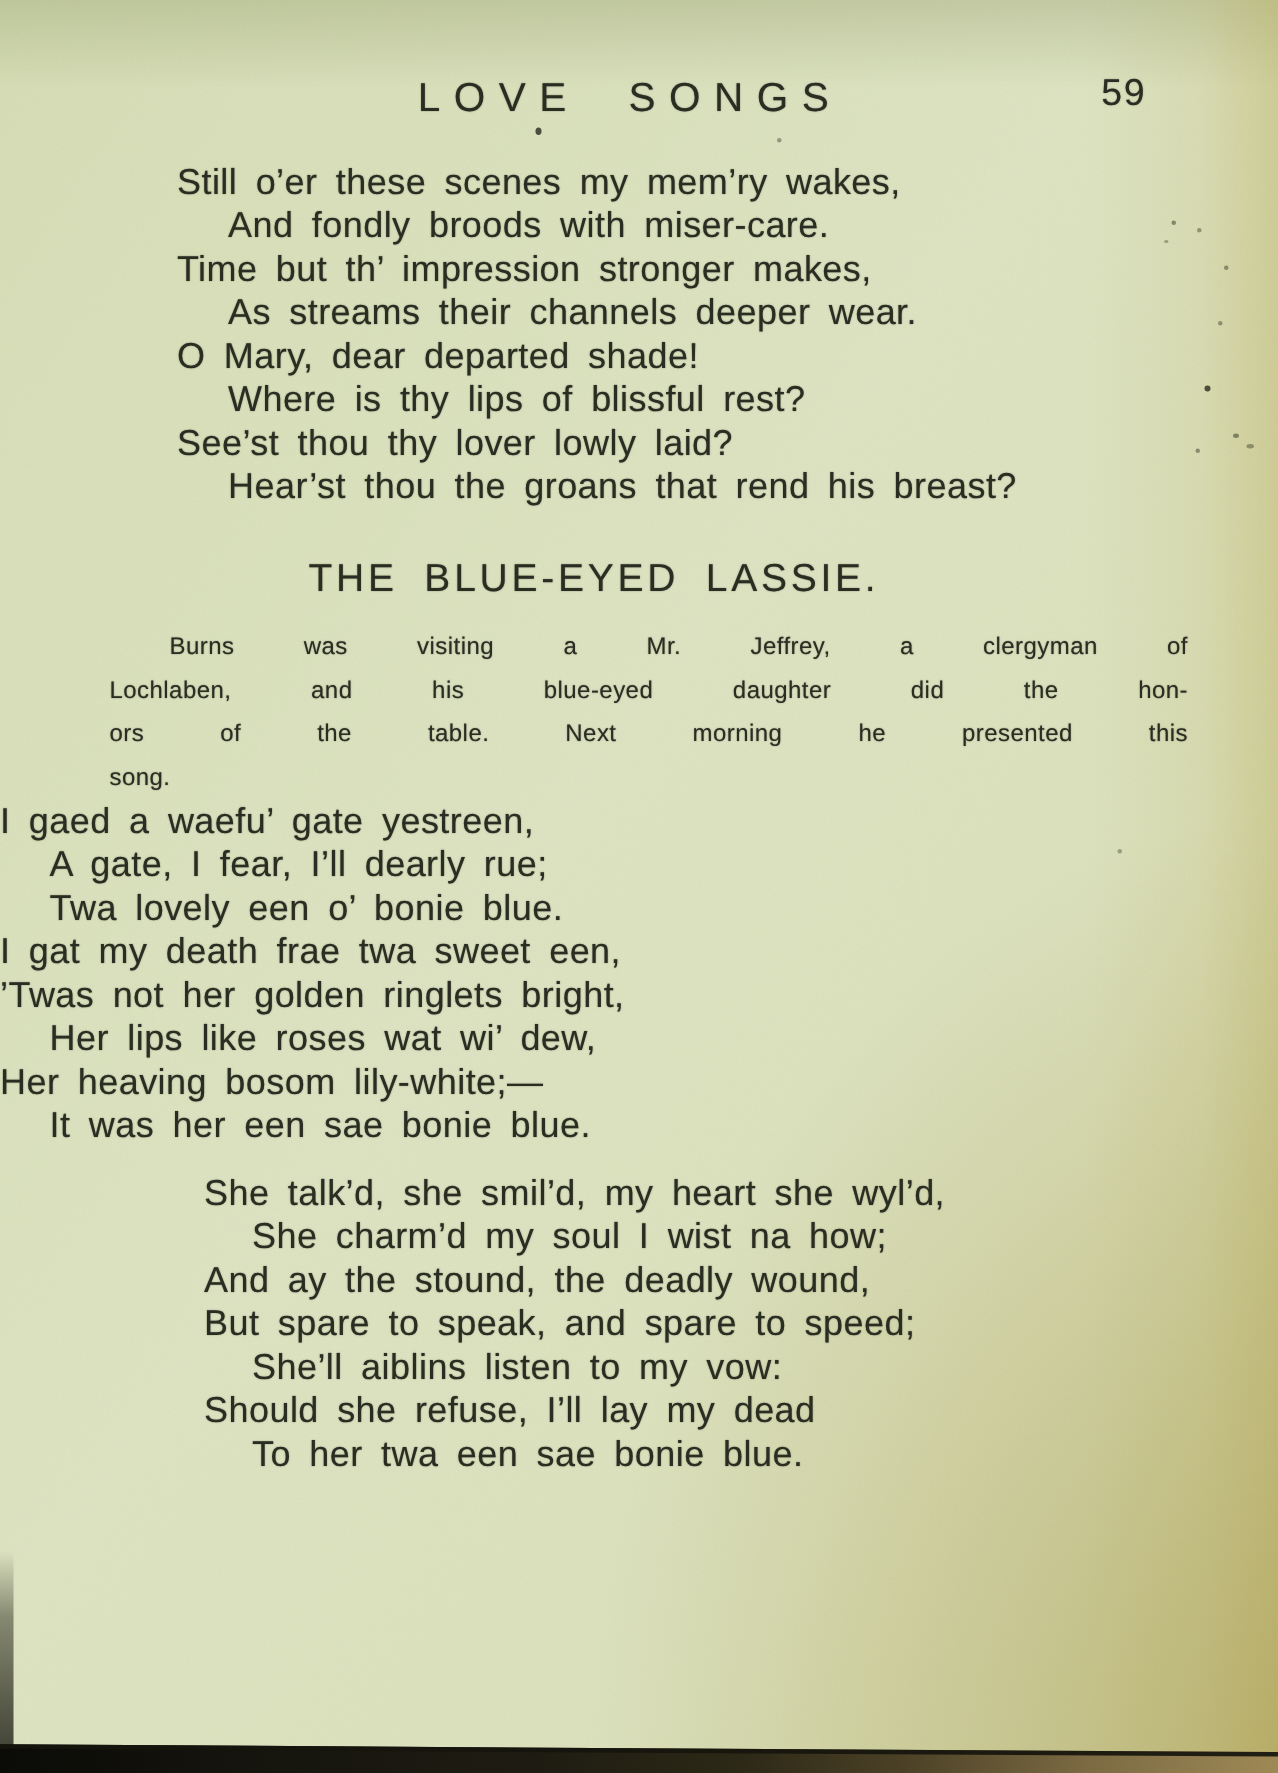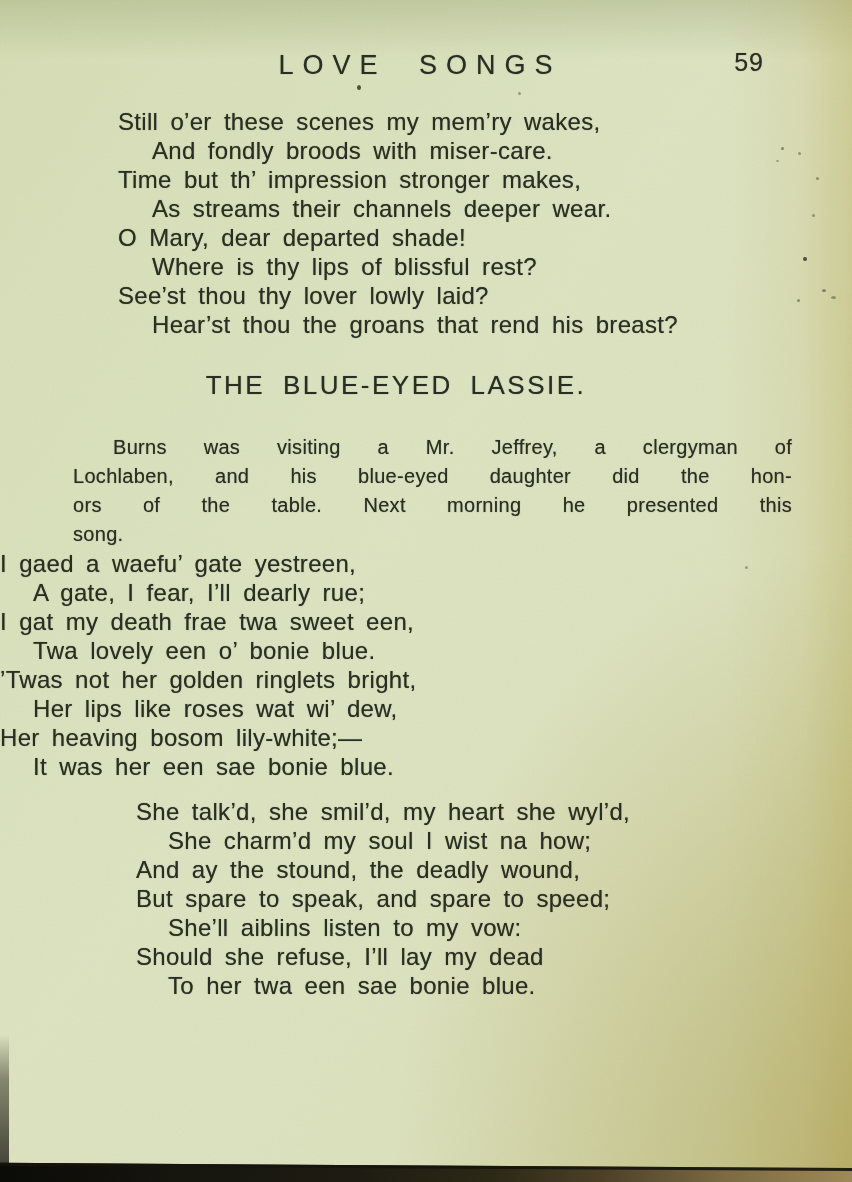--- a/index.html
+++ b/index.html
@@ -29,22 +29,22 @@
   
   .verse{ font-size:24px; line-height:29px; word-spacing:0.22em; }
   .poem-prev{ margin-top:23px; padding-left:118px; }
   .poem-prev .indent{ padding-left:34px; }
 
   .song-title{
     margin-top:31px; text-align:center; font-size:26px;
     letter-spacing:2.5px; word-spacing:8px; transform:translateX(-30px);
   }
 
-  .intro{ margin-top:32px; padding-left:73px; padding-right:60px;
-          font-size:20px; line-height:29px; word-spacing:0.25em; }
+  .intro{ margin-top:16px; padding-left:73px; padding-right:60px;
+          font-size:16px; line-height:29px; word-spacing:0.25em; }
   .intro-line{ text-align:justify; text-align-last:justify; }
   .intro-line.first{ text-indent:40px; }
   .intro-line.last{ text-align-last:left; }
 
   .stanza1{ margin-top:0; }
   .stanza1 .indent{ padding-left:33px; }
   .stanza2{ margin-top:16px; padding-left:136px; }
   .stanza2 .indent{ padding-left:32px; }
 
   
@@ -94,22 +94,22 @@
   <div class="intro">
     <div class="intro-line first">Burns was visiting a Mr. Jeffrey, a clergyman of</div>
     <div class="intro-line">Lochlaben, and his blue-eyed daughter did the hon-</div>
     <div class="intro-line">ors of the table. Next morning he presented this</div>
     <div class="intro-line last">song.</div>
   </div>
 
   <div class="verse stanza1">
     <div class="line">I gaed a waefu’ gate yestreen,</div>
     <div class="line indent">A gate, I fear, I’ll dearly rue;</div>
+    <div class="line indent">Twa lovely een o’ bonie blue.</div>
     <div class="line">I gat my death frae twa sweet een,</div>
-    <div class="line indent">Twa lovely een o’ bonie blue.</div>
     <div class="line">’Twas not her golden ringlets bright,</div>
     <div class="line indent">Her lips like roses wat wi’ dew,</div>
     <div class="line">Her heaving bosom lily-white;—</div>
     <div class="line indent">It was her een sae bonie blue.</div>
   </div>
 
   <div class="verse stanza2">
     <div class="line">She talk’d, she smil’d, my heart she wyl’d,</div>
     <div class="line indent">She charm’d my soul I wist na how;</div>
     <div class="line">And ay the stound, the deadly wound,</div>

